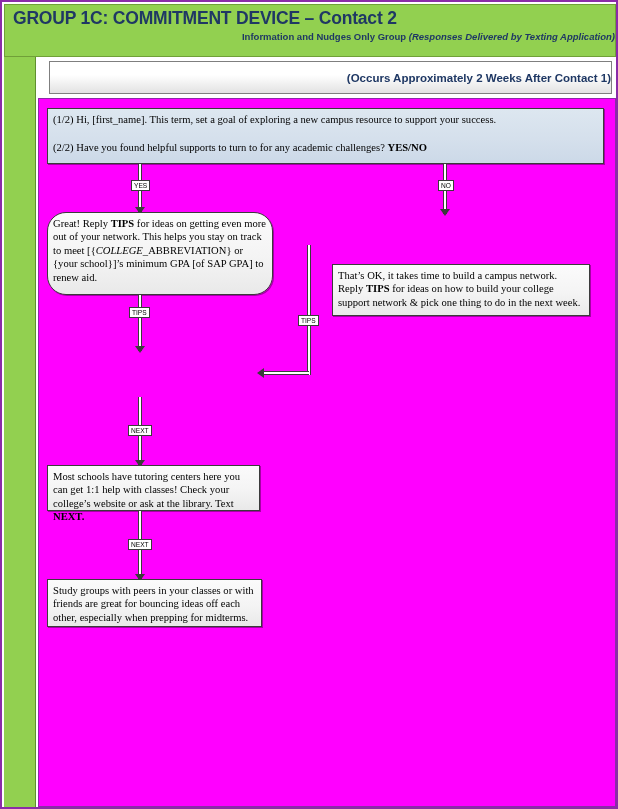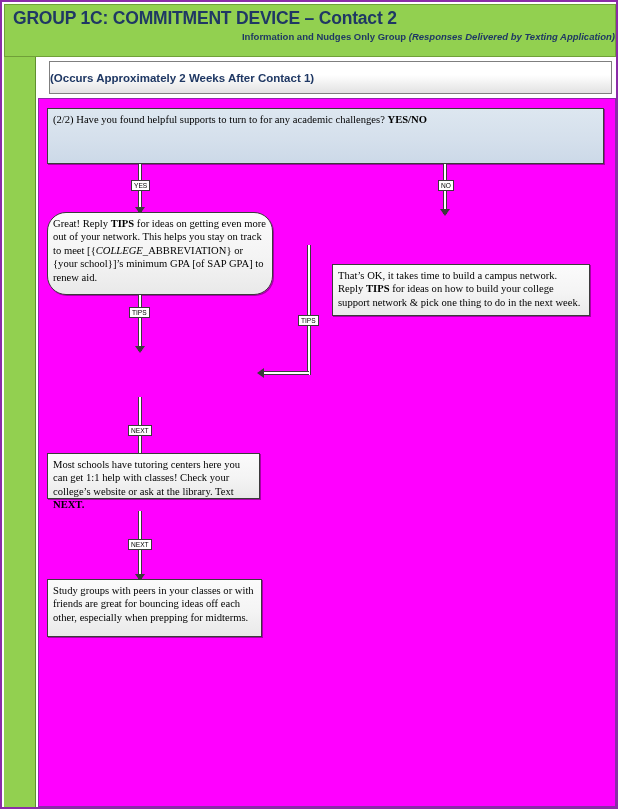--- a/index.html
+++ b/index.html
@@ -47,21 +47,21 @@
   }
   #header-sub .ital{font-style:italic;}
 
   
   #subtitle-bar{
     position:absolute;left:47px;top:59px;
     width:563px;height:33px;
     box-sizing:border-box;
     border:1px solid #7f7f7f;
     background:linear-gradient(to bottom,#ffffff 0%,#ffffff 42%,#f0f0f0 72%,#e2e2e2 100%);
-    display:flex;align-items:center;justify-content:flex-start;
+    display:flex;align-items:center;justify-content:flex-end;
   }
   #subtitle-text{
     font-size:11.5px;font-weight:bold;color:#1F3864;
     white-space:nowrap;
   }
 
   
   #canvas{
     position:absolute;left:36px;top:96px;
     width:578px;height:709px;
@@ -80,21 +80,21 @@
     padding:4px 5px 4px 5px;
     box-shadow:1px 1px 0 rgba(0,0,0,.35);
   }
   .msgbox.blue{
     background:linear-gradient(to bottom,#dde7f0 0%,#d5e0ec 55%,#ccd9e8 100%);
   }
   .msgbox.grey{
     background:linear-gradient(to bottom,#fbfbfb 0%,#f4f4f4 55%,#e9e9e9 100%);
   }
   .msgbox p{margin:0;}
-  .msgbox p + p{margin-top:8px;}
+  .msgbox p + p{margin-top:15px;}
   .b{font-weight:bold;}
   .i{font-style:italic;}
 
   
   .vline{
     position:absolute;width:4px;
     background:#ffffff;
     border-left:1px solid #3b3b3b;
     border-right:1px solid #3b3b3b;
     box-sizing:border-box;
@@ -142,20 +142,21 @@
     <div id="header-sub"><span>Information and Nudges Only Group </span><span class="ital">(Responses Delivered by Texting Application)</span></div>
   </div>
 
   <div id="subtitle-bar">
     <div id="subtitle-text">(Occurs Approximately 2 Weeks After Contact 1)</div>
   </div>
 
   <div id="canvas">
 
     <div class="msgbox blue" style="left:8px;top:9px;width:557px;height:56px;">
+      <p><span>(1/2) Hi, [first_name]. This term, set a goal of exploring a new campus resource to support your success.</span></p>
       <p><span>(2/2) Have you found helpful supports to turn to for any academic challenges? </span><span class="b">YES/NO</span></p>
     </div>
 
     <div class="vline" style="left:99px;top:65px;height:48px;"></div>
     <div class="arrow-down" style="left:96px;top:108px;"></div>
     <div class="edge-label" style="left:92px;top:81px;">YES</div>
 
     <div class="vline" style="left:404px;top:65px;height:50px;"></div>
     <div class="arrow-down" style="left:401px;top:110px;"></div>
     <div class="edge-label" style="left:399px;top:81px;">NO</div>
@@ -175,26 +176,26 @@
     <div class="vline" style="left:268px;top:146px;height:130px;"></div>
     <div class="hline" style="left:223px;top:272px;width:47px;"></div>
     <div class="arrow-left" style="left:218px;top:269px;"></div>
     <div class="edge-label" style="left:259px;top:216px;">TIPS</div>
 
 
     <div class="vline" style="left:99px;top:298px;height:68px;"></div>
     <div class="arrow-down" style="left:96px;top:361px;"></div>
     <div class="edge-label" style="left:89px;top:326px;">NEXT</div>
 
-    <div class="msgbox grey" style="left:8px;top:354px;width:213px;height:46px;">
+    <div class="msgbox grey" style="left:8px;top:366px;width:213px;height:46px;">
       <p><span>Most schools have tutoring centers here you can get 1:1 help with classes! Check your college’s website or ask at the library.  Text </span><span class="b">NEXT.</span></p>
     </div>
 
     <div class="vline" style="left:99px;top:412px;height:68px;"></div>
     <div class="arrow-down" style="left:96px;top:475px;"></div>
     <div class="edge-label" style="left:89px;top:440px;">NEXT</div>
 
-    <div class="msgbox grey" style="left:8px;top:480px;width:215px;height:58px;">
+    <div class="msgbox grey" style="left:8px;top:480px;width:215px;height:48px;">
       <p><span>Study groups with peers in your classes or with friends are great for bouncing ideas off each other, especially when prepping for midterms.</span></p>
     </div>
 
   </div>
 </div>
 
 </body></html>

